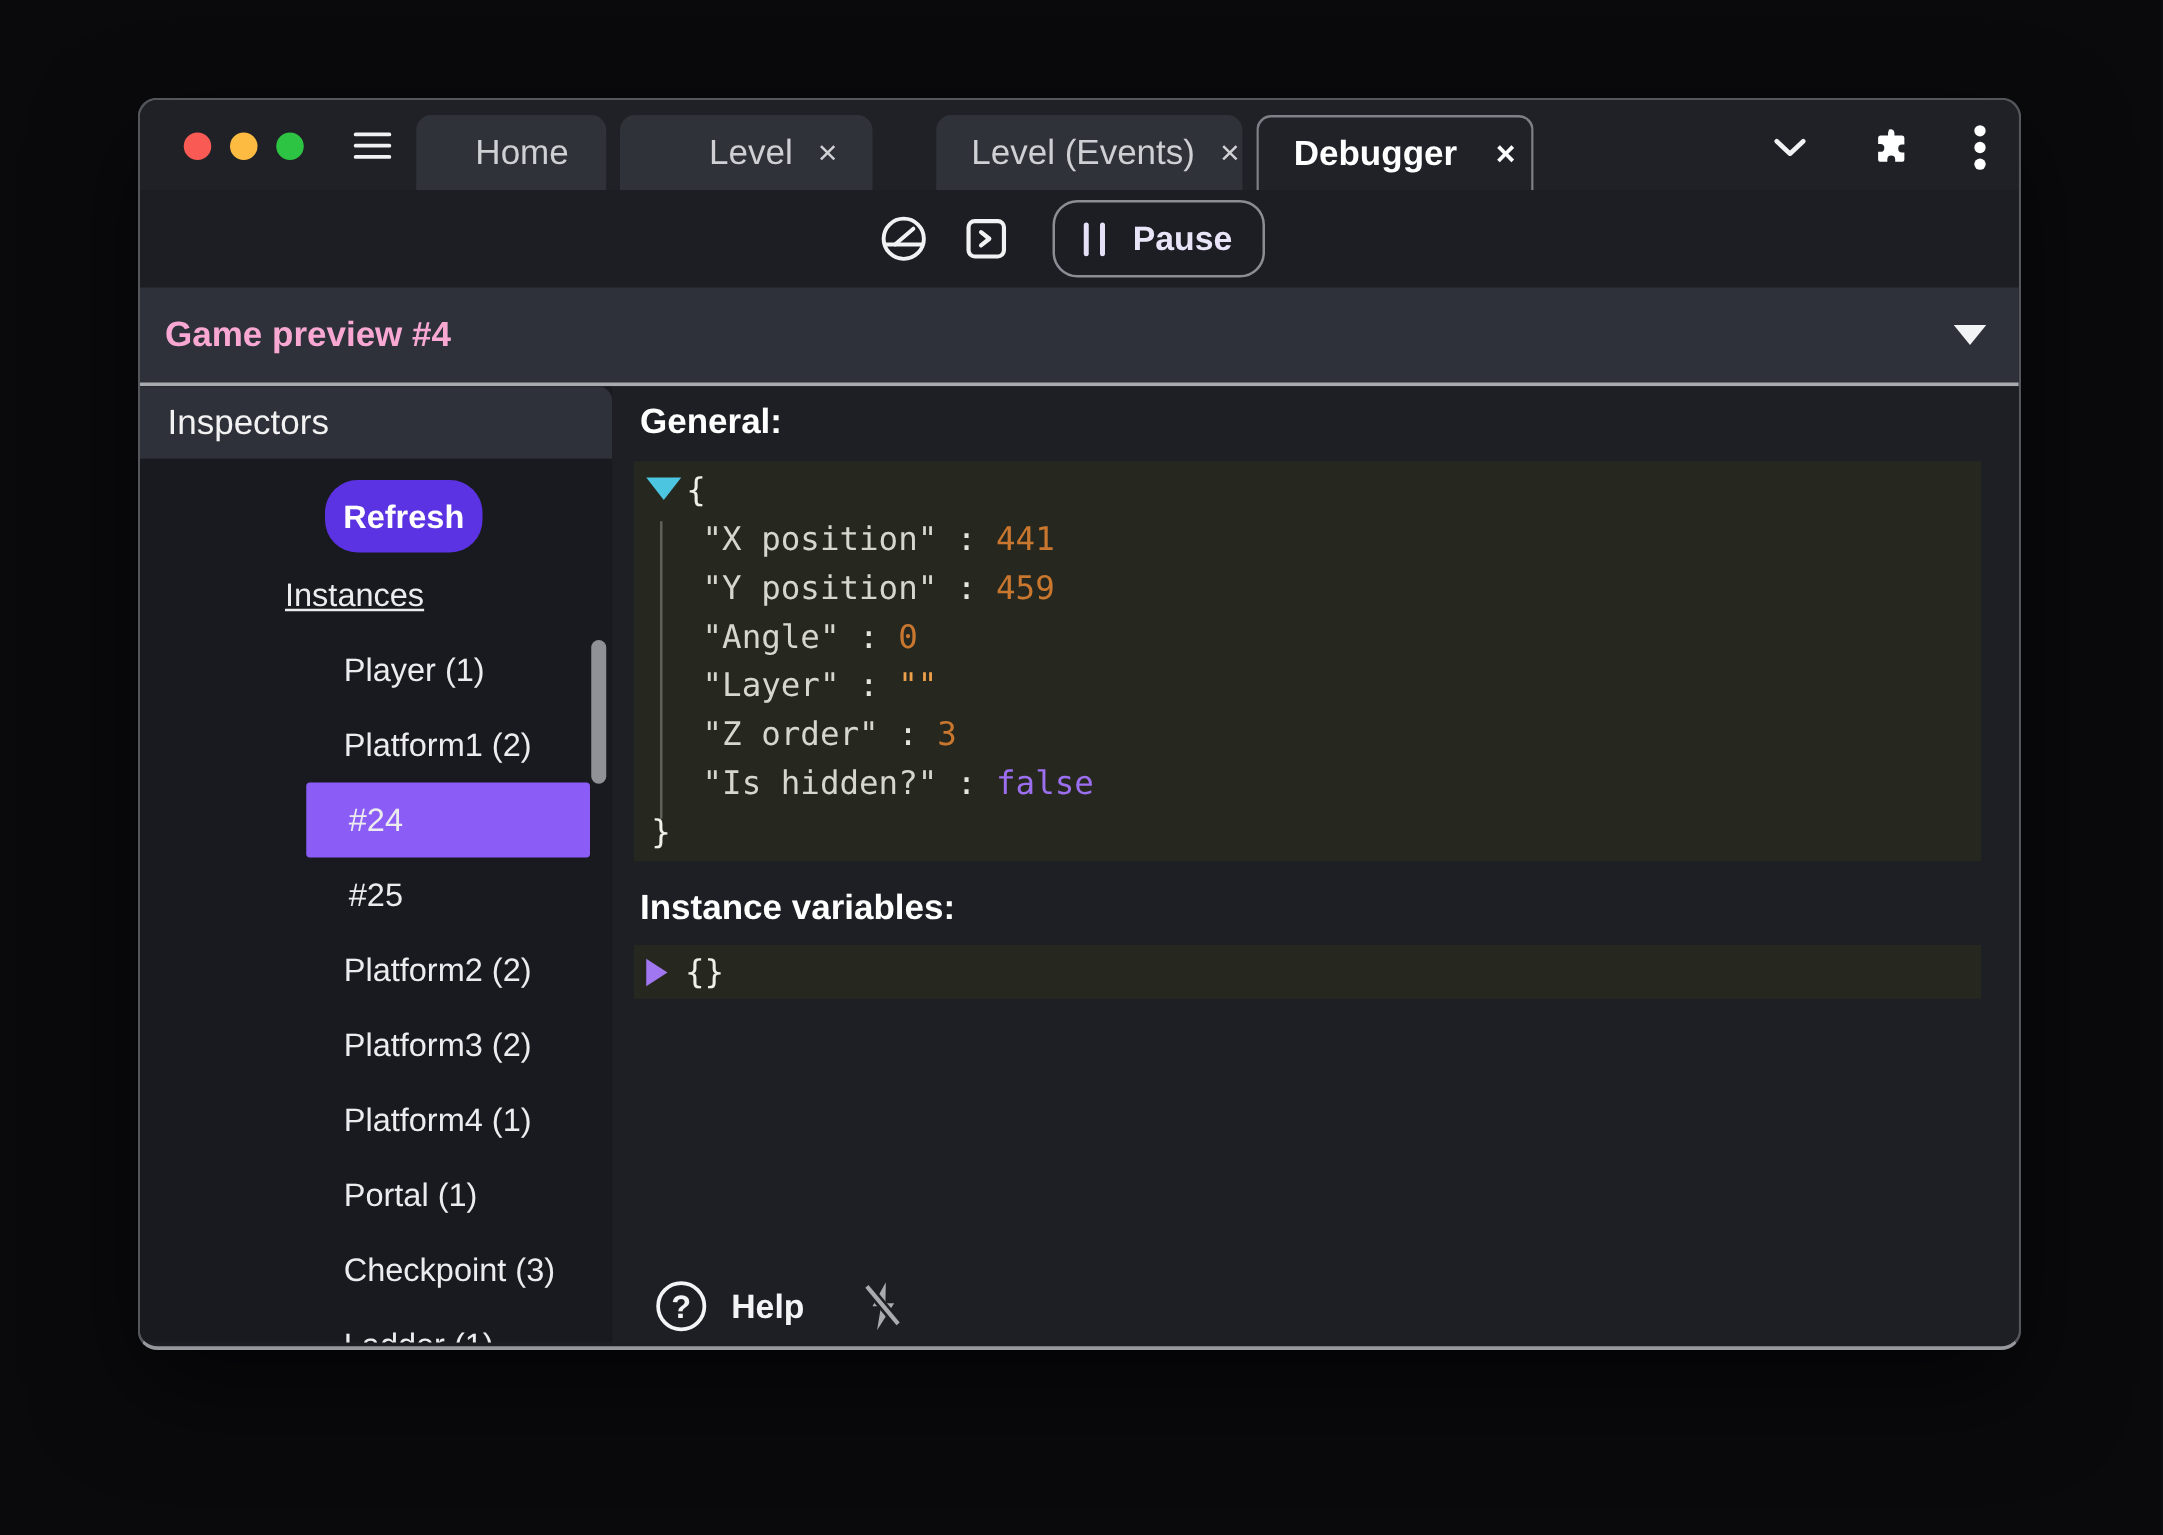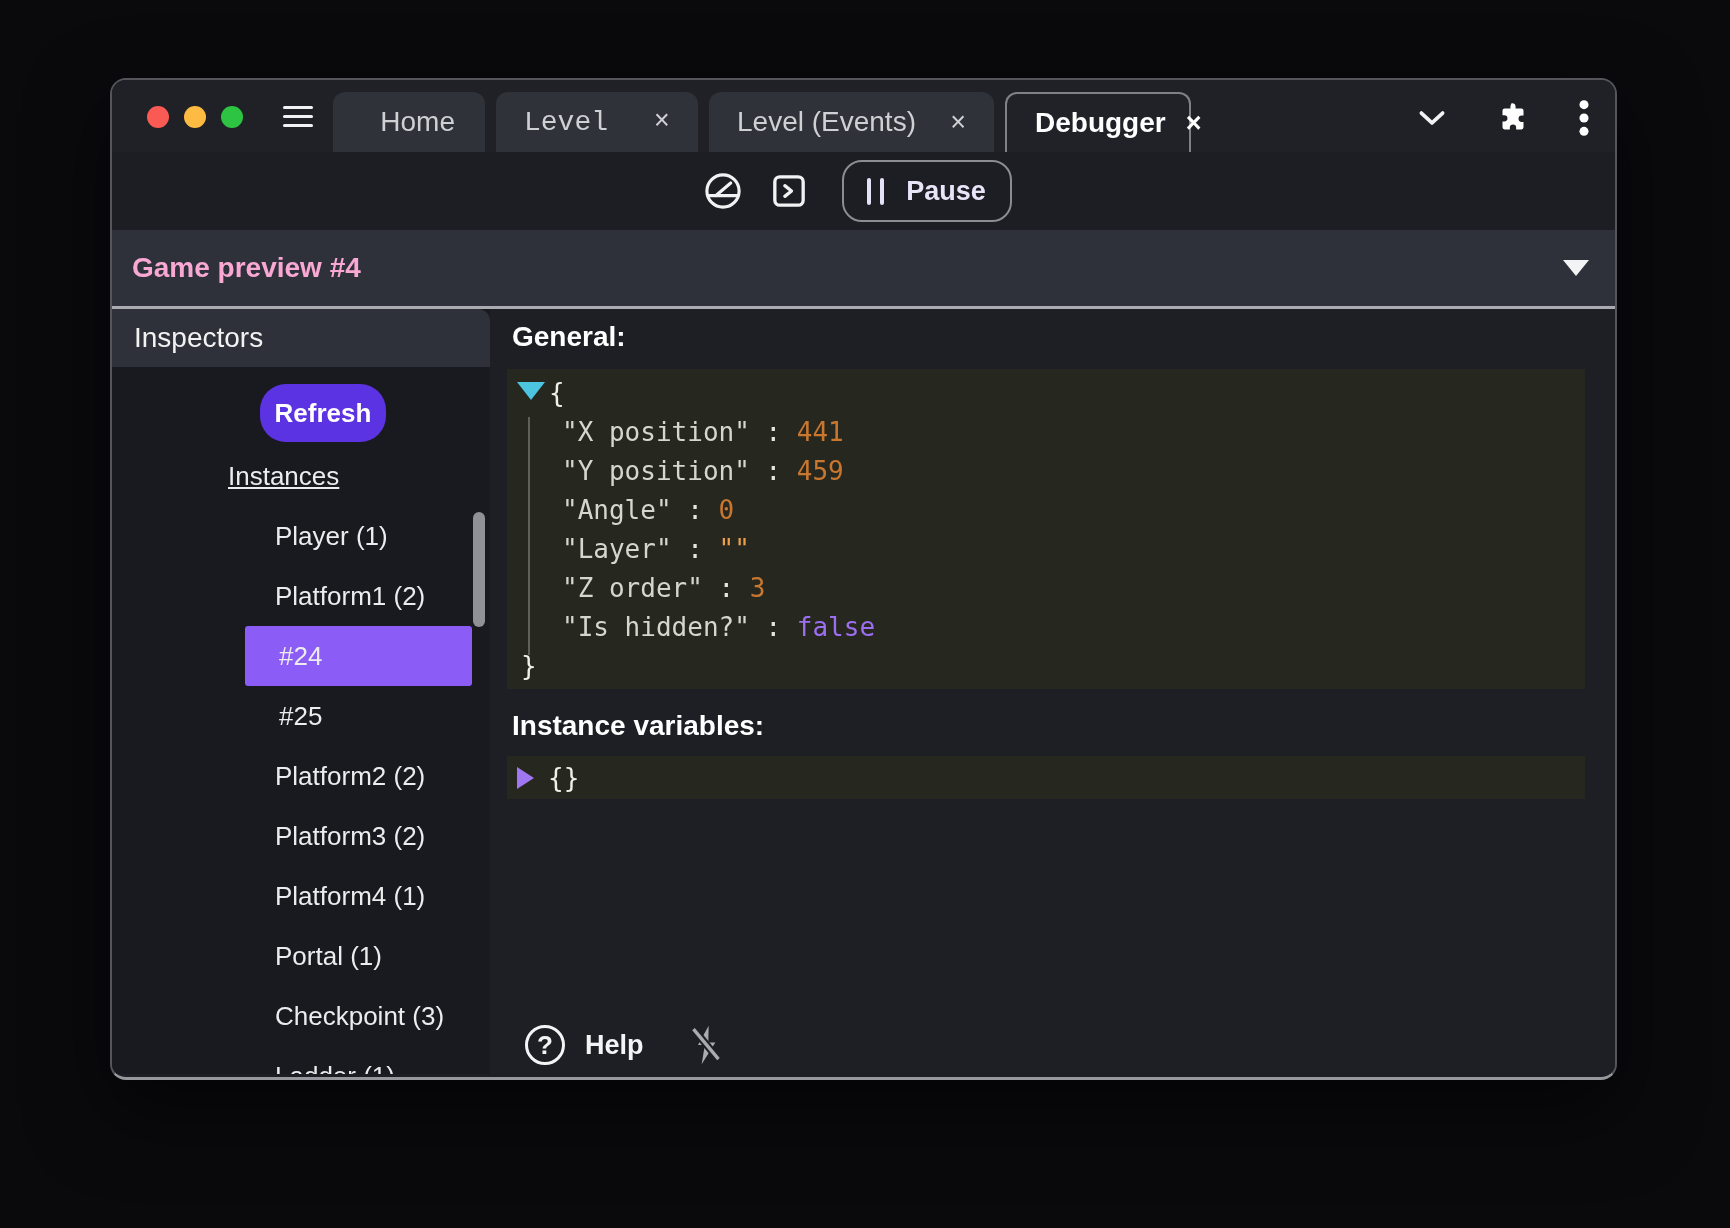--- a/index.html
+++ b/index.html
@@ -20,24 +20,24 @@
   .light.yellow { background:#fdbc41; }
   .light.green  { background:#2ec443; }
   .hamburger { margin-left:40px; margin-top:26px; width:30px; display:flex; flex-direction:column; gap:6px; cursor:pointer; }
   .hamburger div { height:3px; background:#f2f2f4; border-radius:2px; }
 
   .tabs { display:flex; align-items:flex-end; height:72px; gap:11px; margin-left:20px; }
   .tab { height:60px; border-radius:12px 12px 0 0; background:#2f3238; color:#ced0d4;
          display:flex; align-items:center; font-size:28px; padding:0 28px; cursor:pointer; }
   .tab .tab-label { white-space:nowrap; }
   .tab-home { width:152px; padding:0 30px; gap:17px; }
-  .tab-level { width:202px; justify-content:space-between;font-family:Liberation Mono, monospace; }
-  .tab-level-events { width:285px; justify-content:space-between; }
-  .tab-debugger { width:186px; justify-content:space-between;
-        background:#202228; border:2px solid #7e8188; border-bottom:none; color:#ffffff; font-weight:bold; }
+  .tab-level { width:202px; justify-content:flex-end; }
+  .tab-level-events { width:245px; justify-content:space-between;margin-left:40px; }
+  .tab-debugger { width:222px; justify-content:space-between;
+        background:#202228; border:2px solid #7e8188; border-bottom:none; color:#ffffff; font-weight:bold;gap:11px; }
   .tab-close { font-size:27px; color:#d0d1d5; line-height:1; cursor:pointer; margin-left:20px; }
   .tab-debugger .tab-close { color:#ffffff; }
   .home-ico { width:29px; height:29px; }
 
   .tb-right { margin-left:auto; display:flex; align-items:center; gap:46px; padding-right:24px; margin-top:18px; }
   .tb-right svg { cursor:pointer; }
 
   
   .toolbar { height:78px; background:#1c1e23; display:flex; align-items:center; justify-content:center; gap:24px; padding-right:14px; }
   .tool-icon { width:42px; height:42px; cursor:pointer; display:flex; align-items:center; justify-content:center; }

